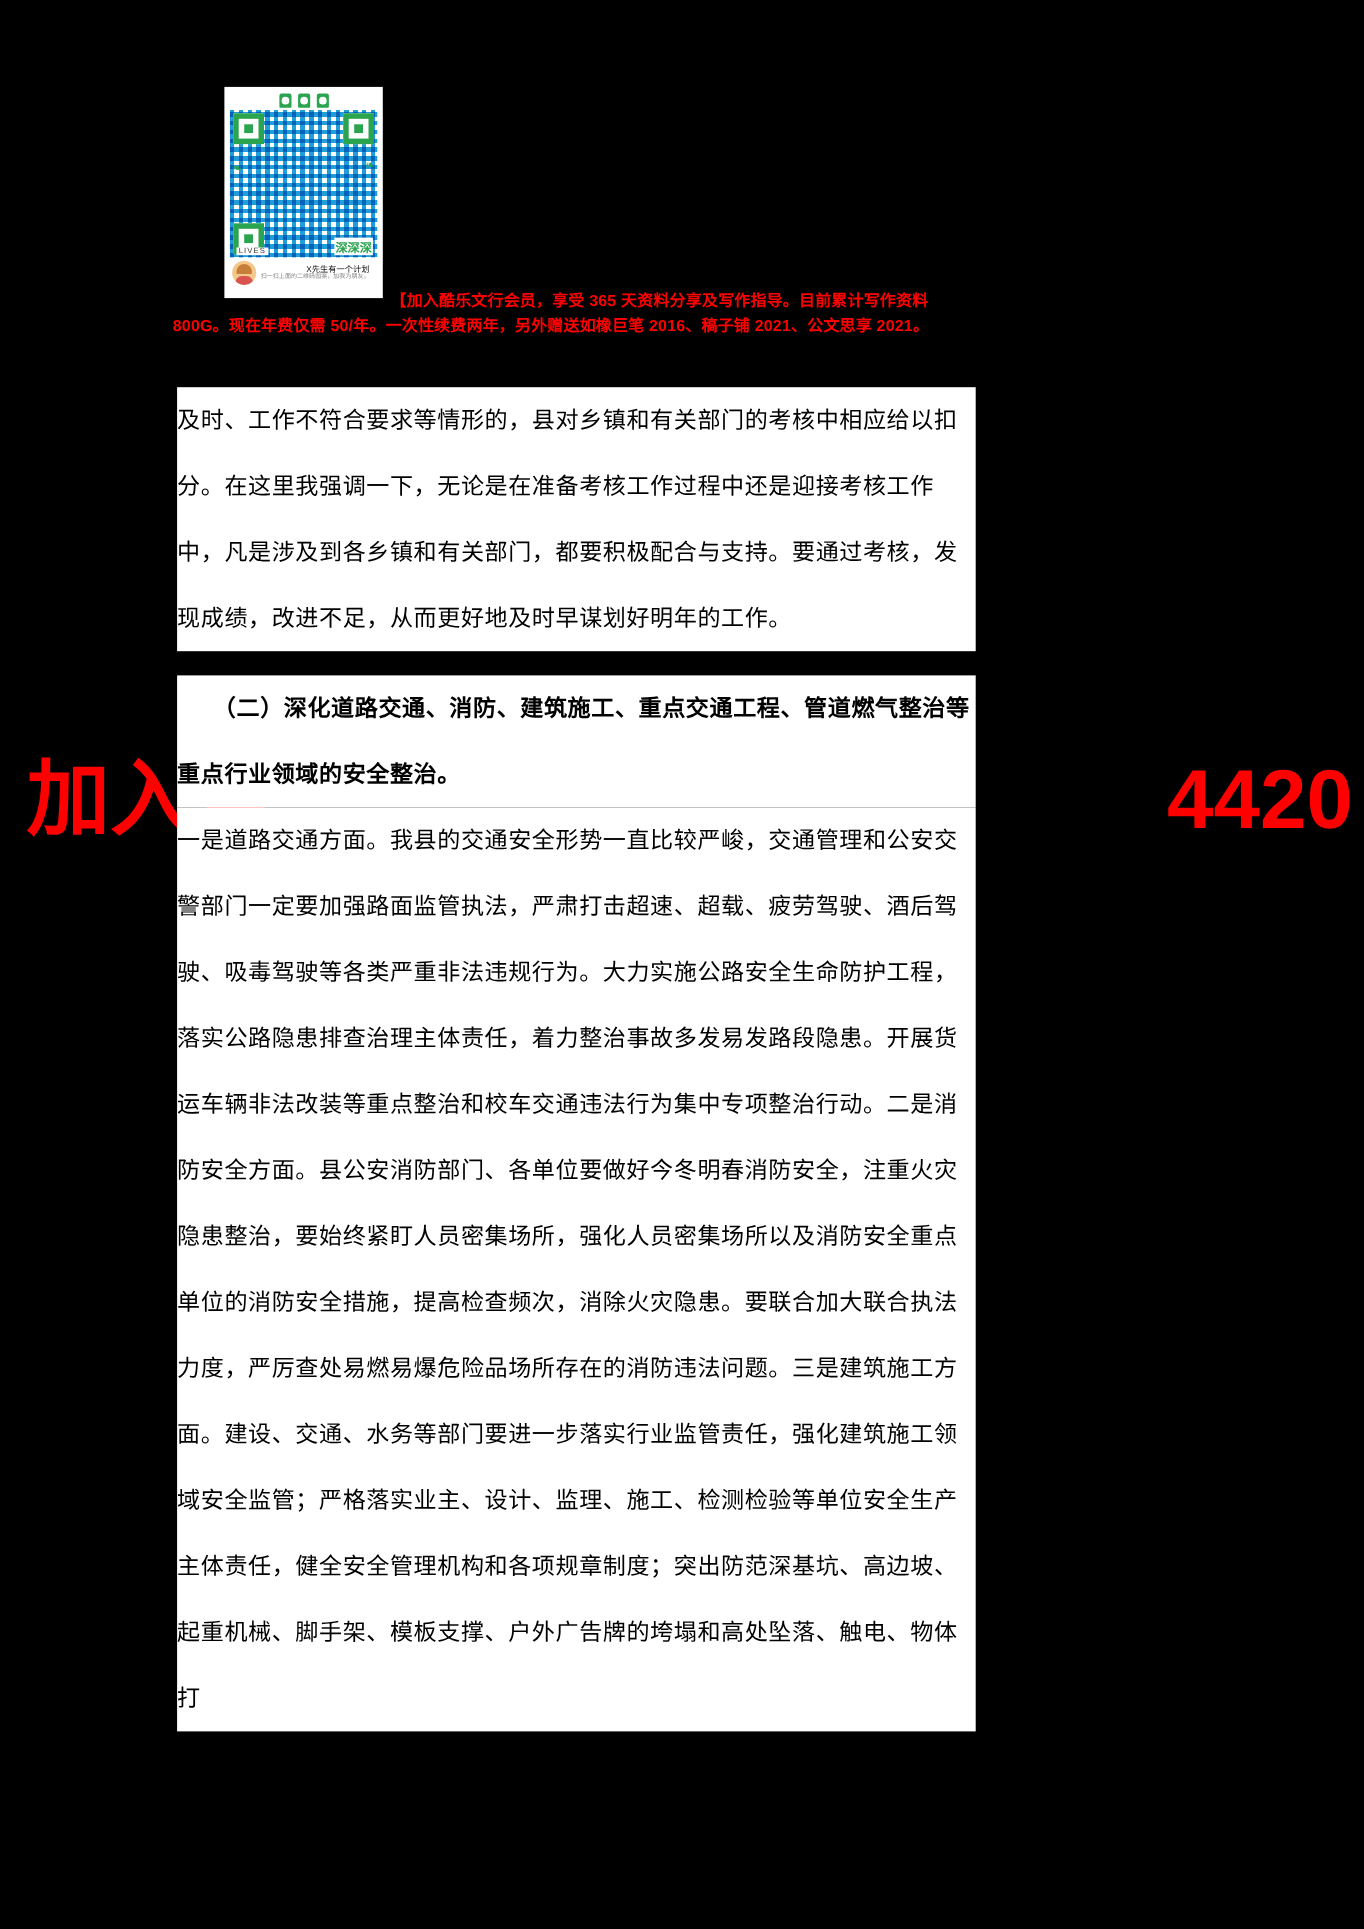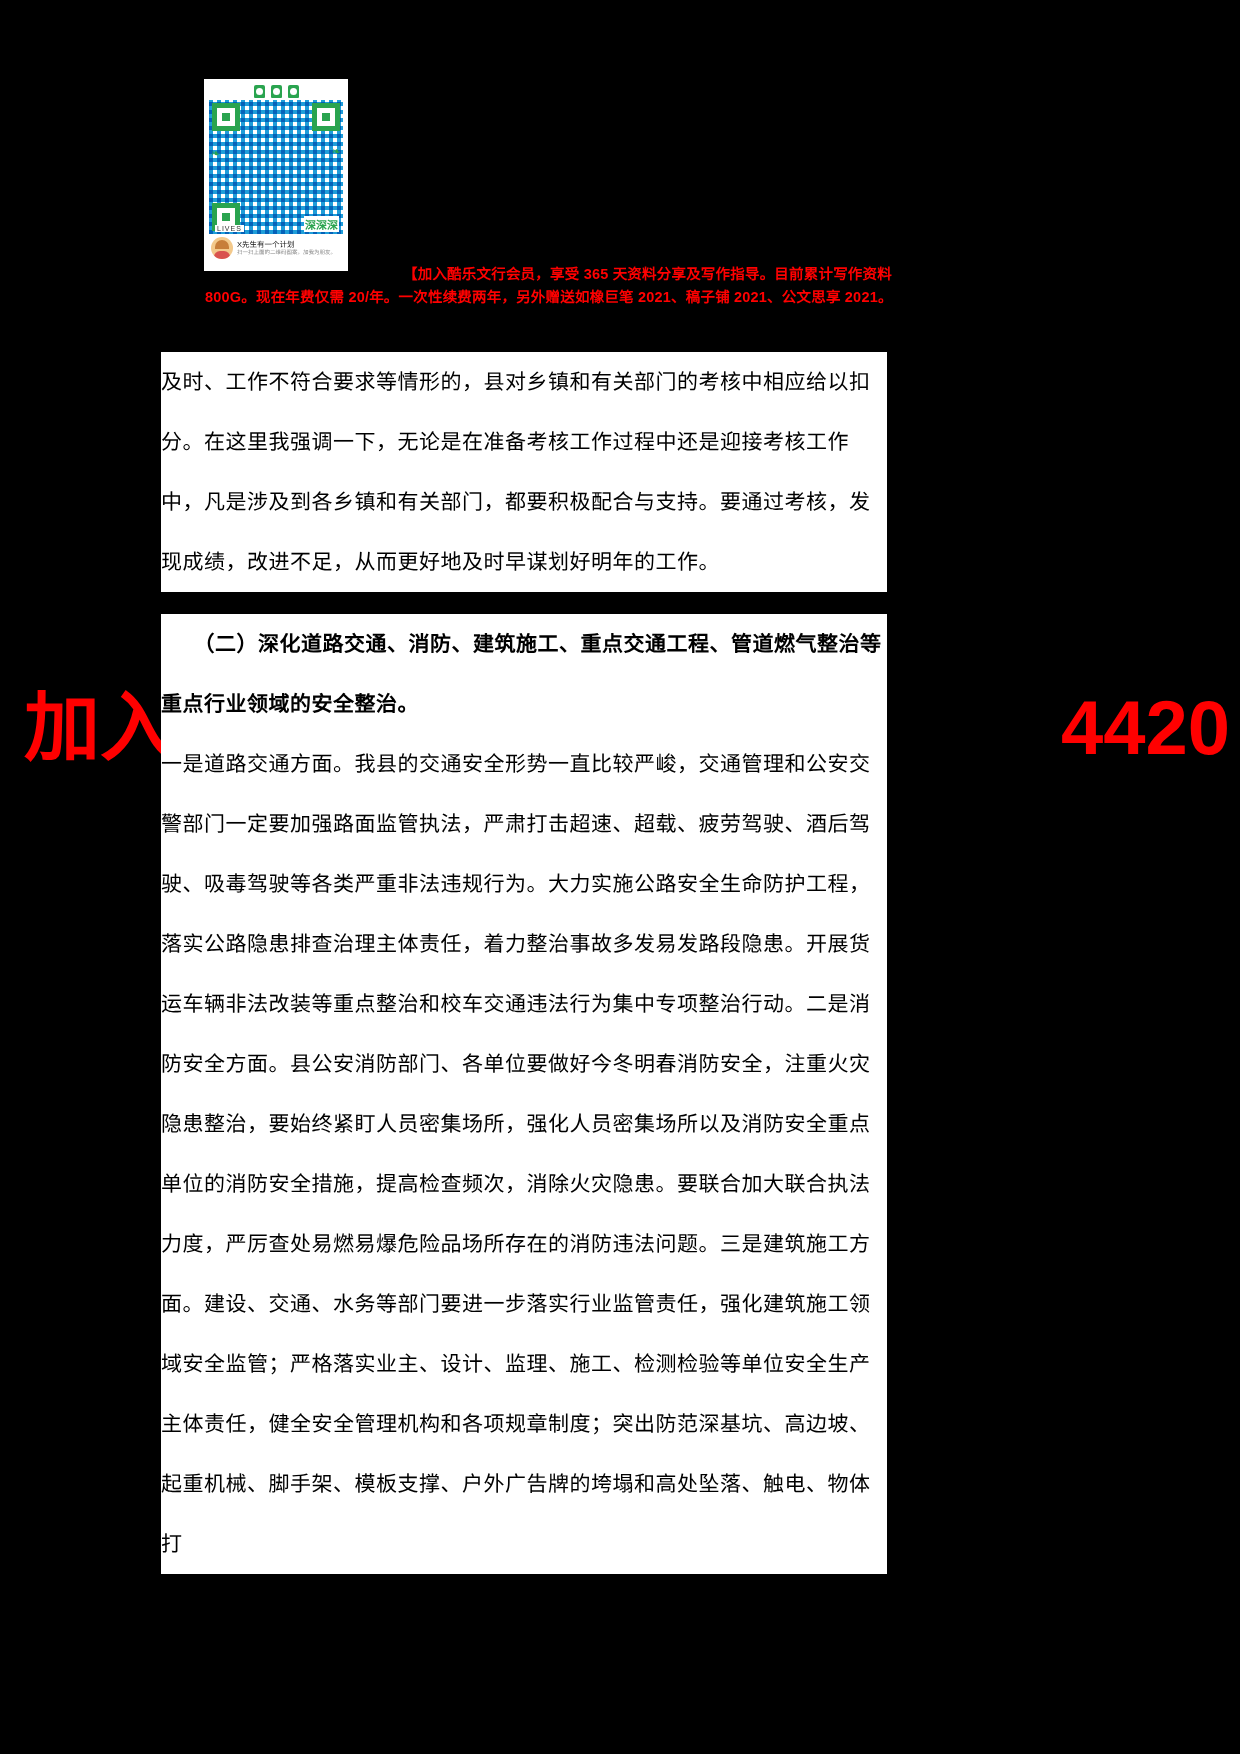--- a/index.html
+++ b/index.html
@@ -111,20 +111,21 @@
     color: #2aa44f;
     font-weight: bold;
     background: #ffffff;
     padding: 0 1px;
   }
   .qr-footer {
     display: flex;
     align-items: center;
     gap: 4px;
     padding: 3px 2px 0 2px;
+    text-align: right;
   }
   .qr-avatar {
     width: 22px; height: 22px;
     border-radius: 50%;
     background: #f3c98b;
     position: relative;
     flex: none;
     overflow: hidden;
   }
   .qr-avatar::before {
@@ -159,21 +160,20 @@
   .promo {
     position: absolute;
     left: 157px;
     top: 263px;
     width: 790px;
     color: #ff0000;
     font-size: 14.5px;
     font-weight: bold;
     line-height: 1.6;
     letter-spacing: 0.2px;
-    margin-left: 48px;
   }
   .promo .line1 { text-indent: 198px; }
 
   
   .watermark {
     position: absolute;
     left: 0;
     top: 690px;
     width: 1240px;
     color: #ff0000;
@@ -240,21 +240,21 @@
       <div class="qr-avatar"></div>
       <div class="qr-footer-text">
         <div class="qr-name">X先生有一个计划</div>
         <div class="qr-sub">扫一扫上面的二维码图案，加我为朋友。</div>
       </div>
     </div>
   </div>
 
   <div class="promo">
     <div class="line1">【加入酷乐文行会员，享受 365 天资料分享及写作指导。目前累计写作资料</div>
-    <div>800G。现在年费仅需 20/年。一次性续费两年，另外赠送如橡巨笔 2021、稿子铺 2021、公文思享 2021。</div>
+    <div>800G。现在年费仅需 50/年。一次性续费两年，另外赠送如橡巨笔 2016、稿子铺 2021、公文思享 2021。</div>
   </div>
 
   <div class="watermark">
     <div class="wm-left">加入百</div>
     <div class="wm-right">4420</div>
   </div>
 
   <div class="body-block">
     <p class="para">
         <span class="txt">及时、工作不符合要求等情形的，县对乡镇和有关部门的考核中相应给以扣分。在这里我强调一下，无论是在准备考核工作过程中还是迎接考核工作中，凡是涉及到各乡镇和有关部门，都要积极配合与支持。要通过考核，发现成绩，改进不足，从而更好地及时早谋划好明年的工作。</span>

